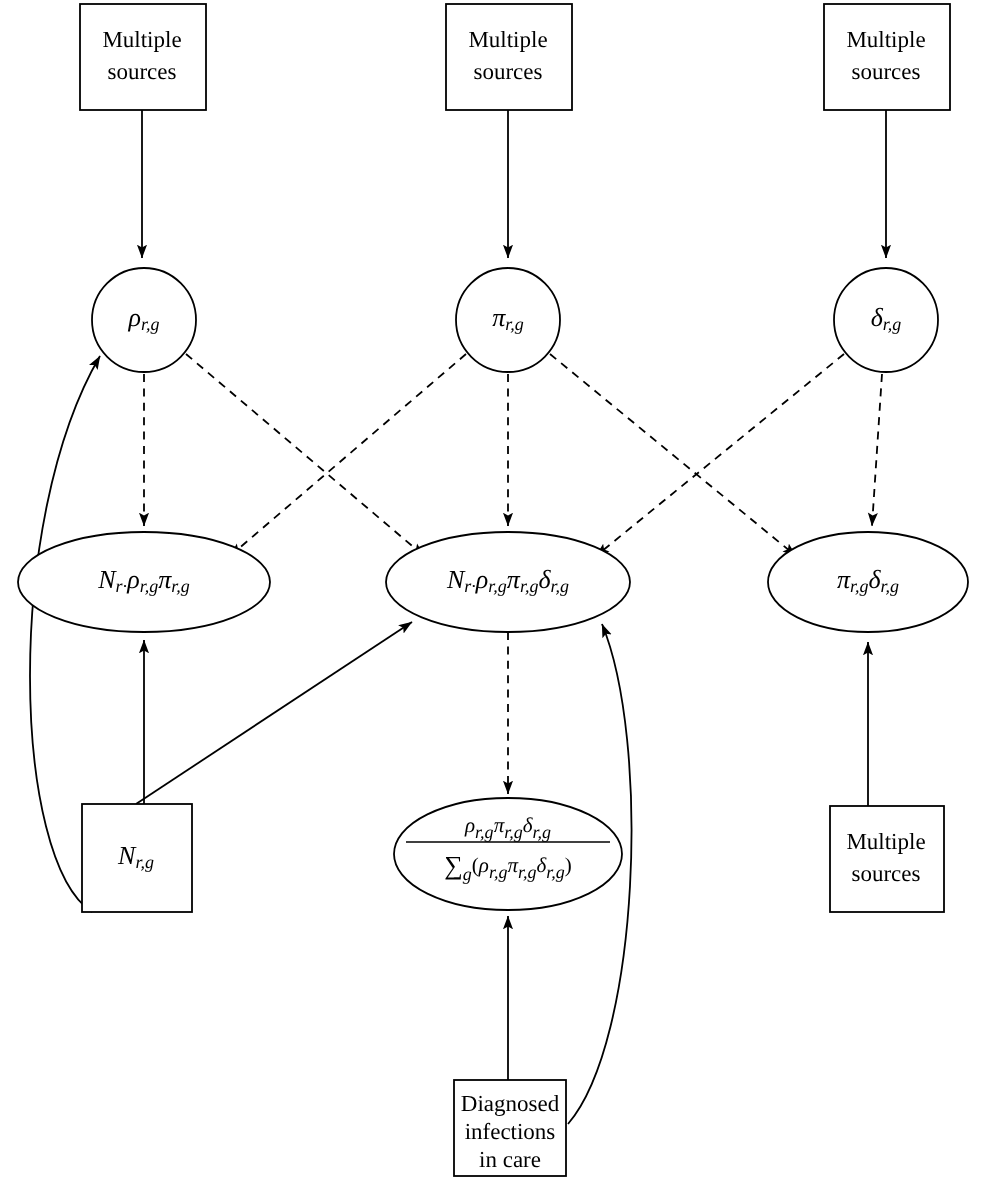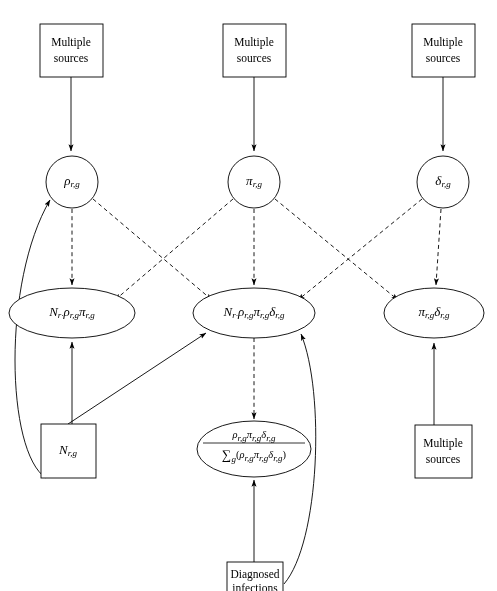--- a/index.html
+++ b/index.html
@@ -10,21 +10,20 @@
   body {
     width: 497px;
     height: 591px;
     font-family: "Liberation Serif", "DejaVu Serif", serif;
     overflow: hidden;
   }
   #diagram-root {
     position: relative;
     width: 497px;
     height: 473px;
-    margin-top: 22px;
   }
   svg.graph {
     display: block;
     width: 497px;
     height: 591px;
   }
   .node-shape {
     fill: #ffffff;
     stroke: #000000;
     stroke-width: 0.9;

